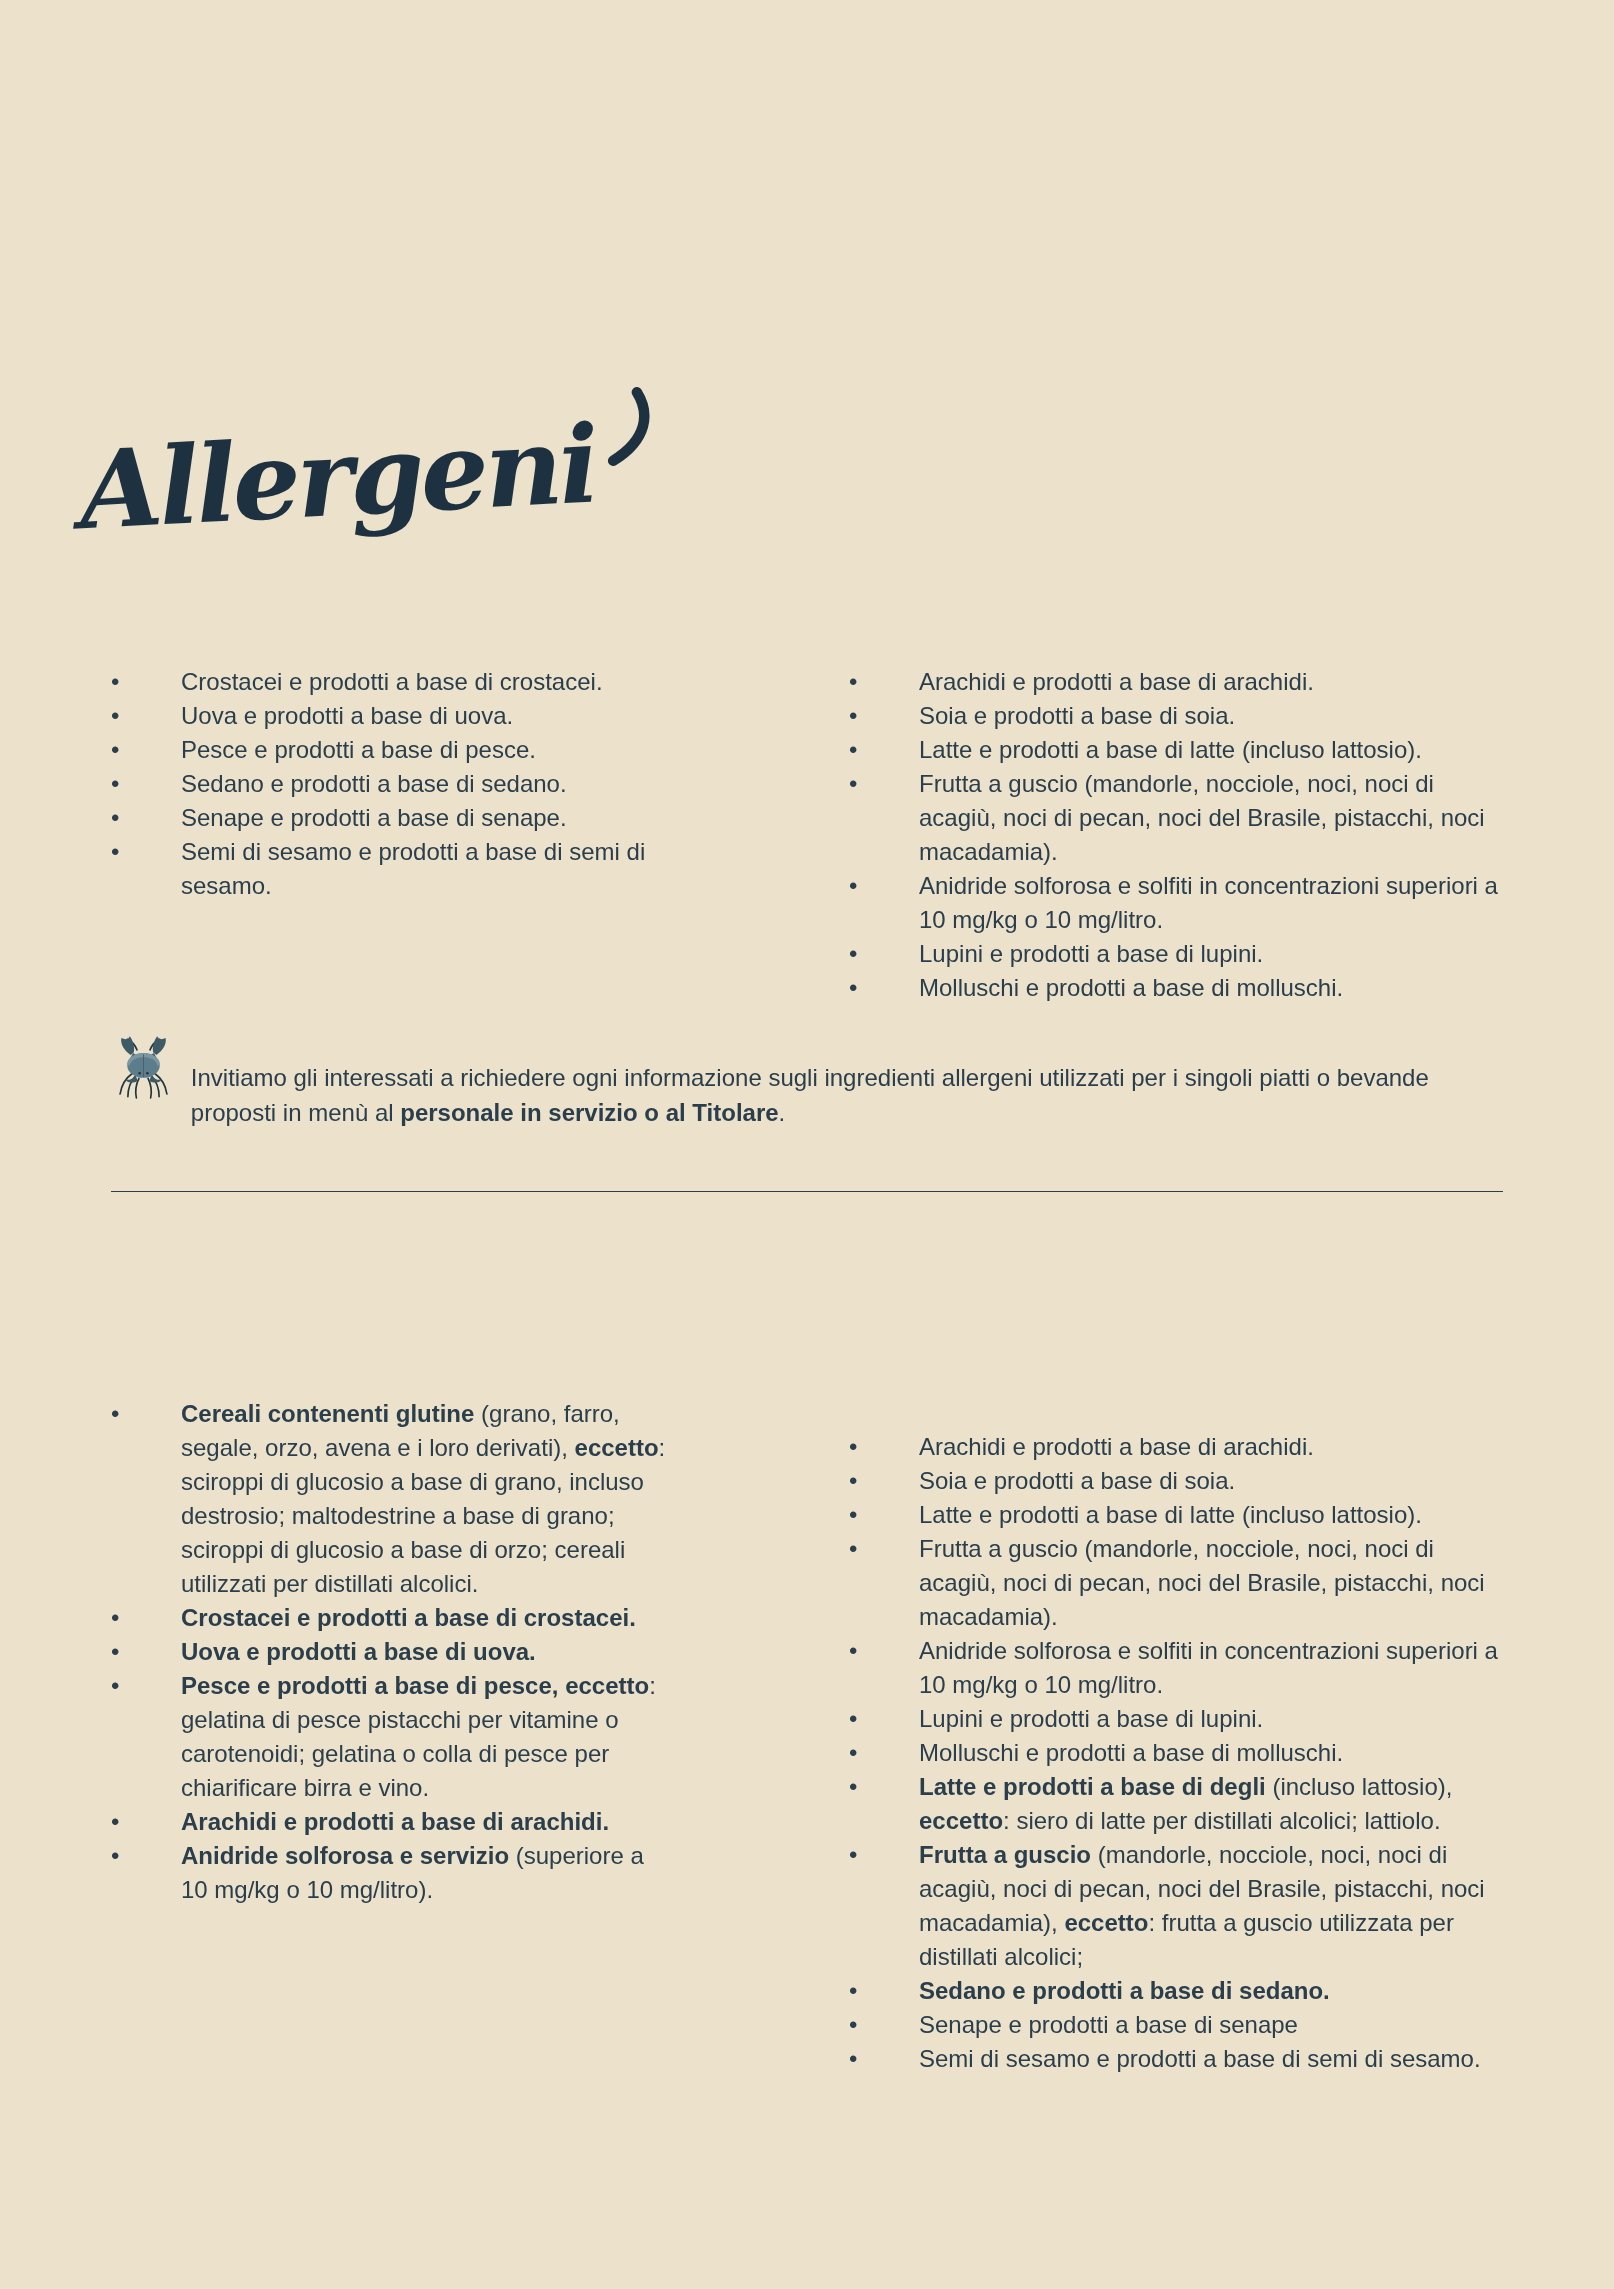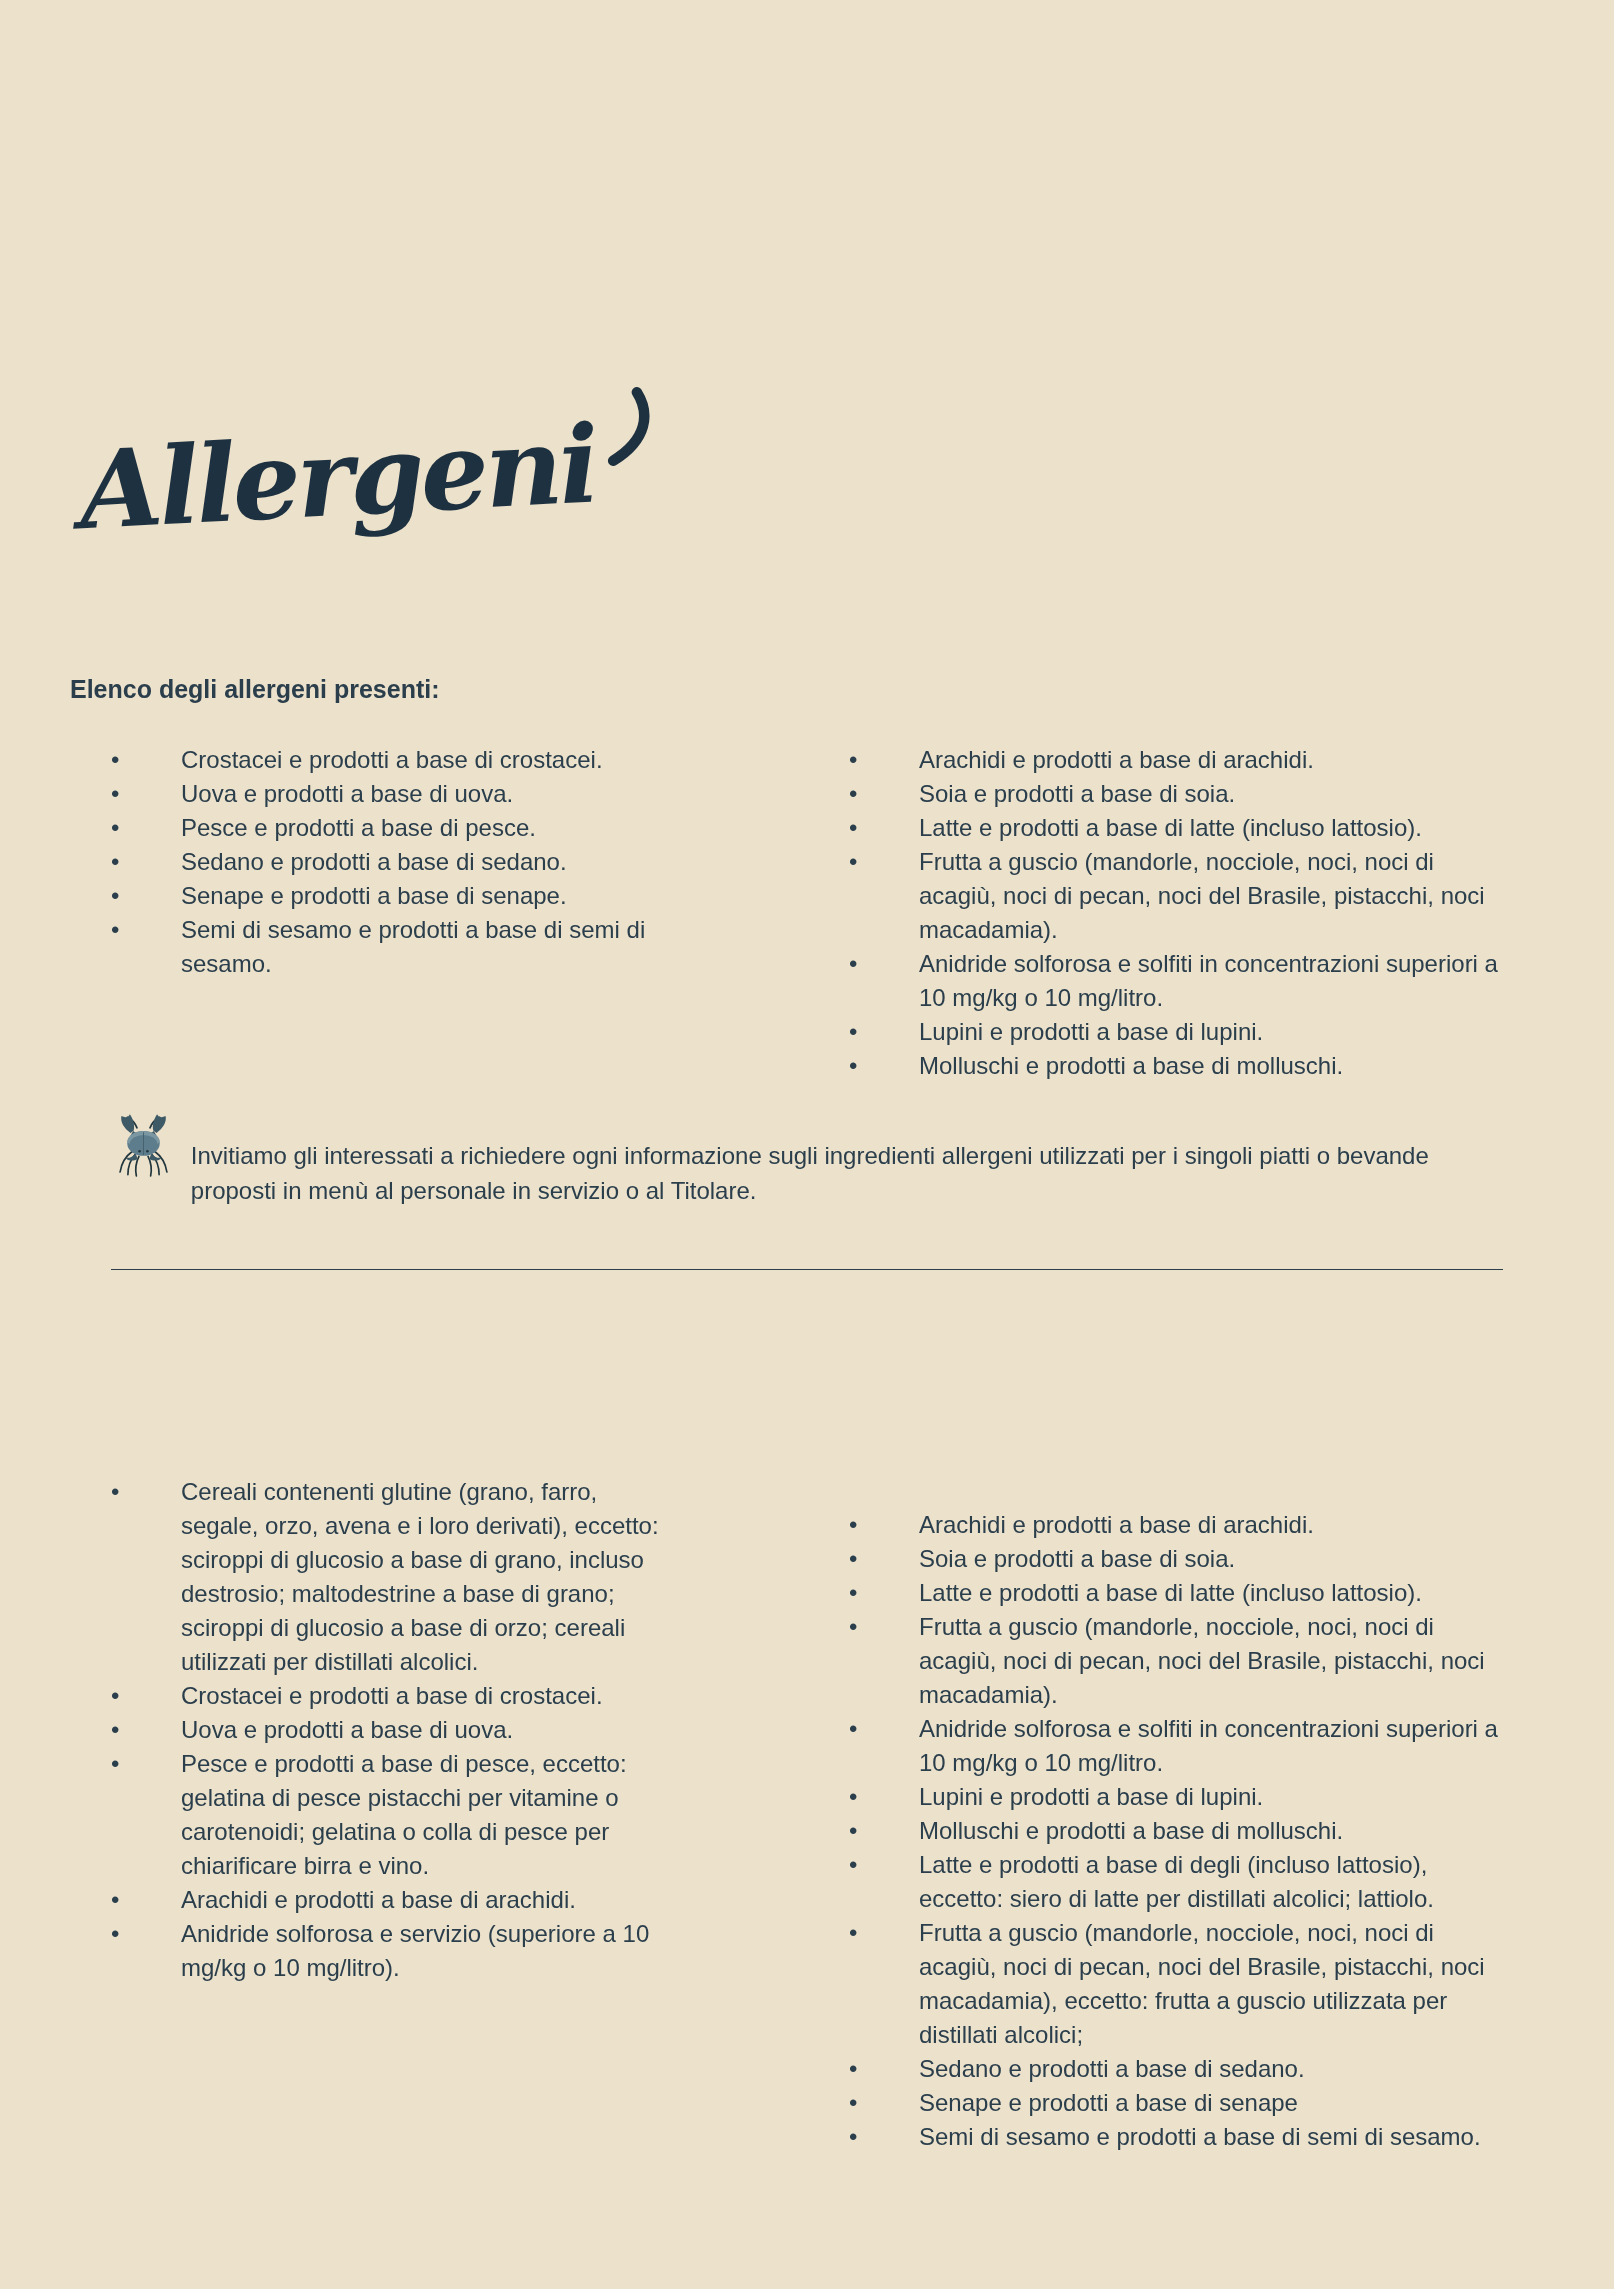--- a/index.html
+++ b/index.html
@@ -66,21 +66,21 @@
   }
   ul.blist li{position:relative;padding-left:111px;}
   ul.blist li::before{
     content:"\2022";
     position:absolute;
     left:41px;top:0;
     font-size:24px;
   }
   .col-left ul.blist li{padding-right:134px;}
   .col-right ul.blist li{padding-right:37px;}
-  .b{font-weight:400;}
+  .b{font-weight:700;}
 
   
   .note{
     display:flex;
     align-items:flex-start;
     margin:29.5px 0 0 41px;
     gap:14.8px;
   }
   .note-icon{flex:0 0 65px;height:68px;}
   .note-text{
@@ -116,21 +116,20 @@
   <div class="inner">
 
     <div class="title-row">
       <h1 class="title-script">Allergeni</h1>
       <svg class="title-swash" width="48" height="79" viewBox="0 0 36 60">
         <path d="M24 4 C34 20 32 40 6 56" stroke="#1d3140" stroke-width="8" fill="none" stroke-linecap="round"></path>
       </svg>
     </div>
 
 
-    <h2 class="list-heading">Elenco degli allergeni presenti:</h2>
 
     <div class="cols">
       <div class="col-left">
         <ul class="blist">
             <li><span>Crostacei e prodotti a base di crostacei.</span></li>
             <li><span>Uova e prodotti a base di uova.</span></li>
             <li><span>Pesce e prodotti a base di pesce.</span></li>
             <li><span>Sedano e prodotti a base di sedano.</span></li>
             <li><span>Senape e prodotti a base di senape.</span></li>
             <li><span>Semi di sesamo e prodotti a base di semi di sesamo.</span></li>

